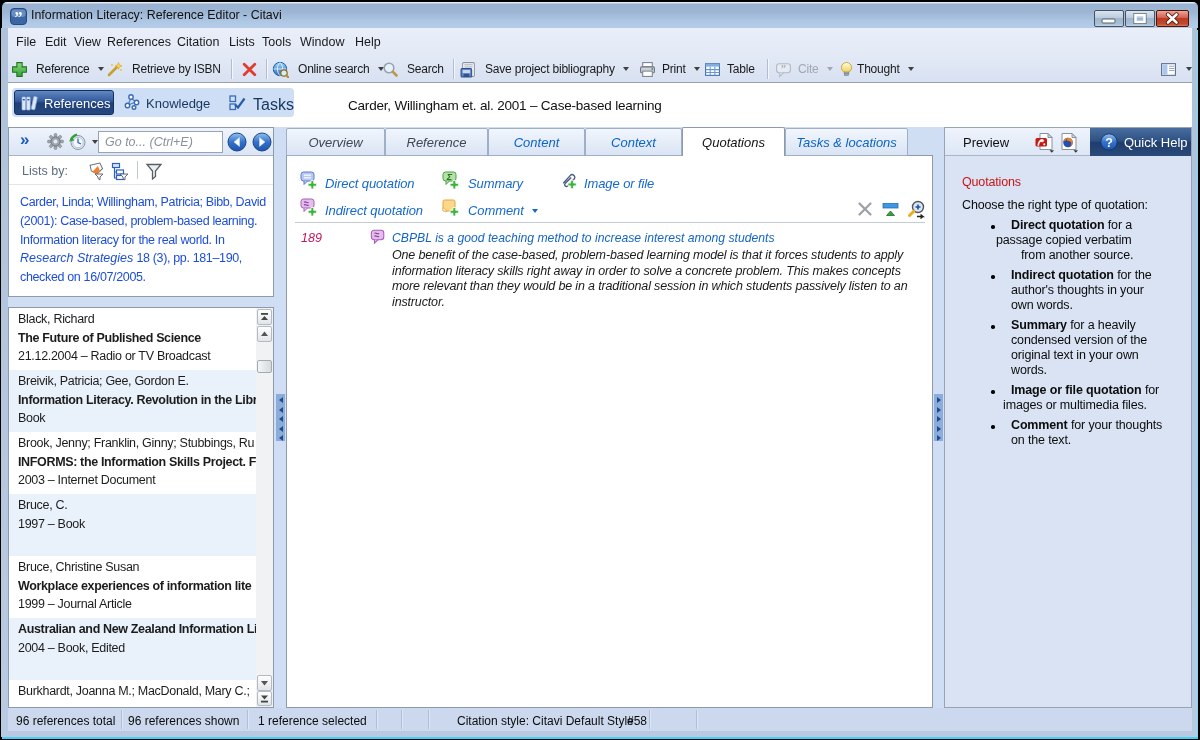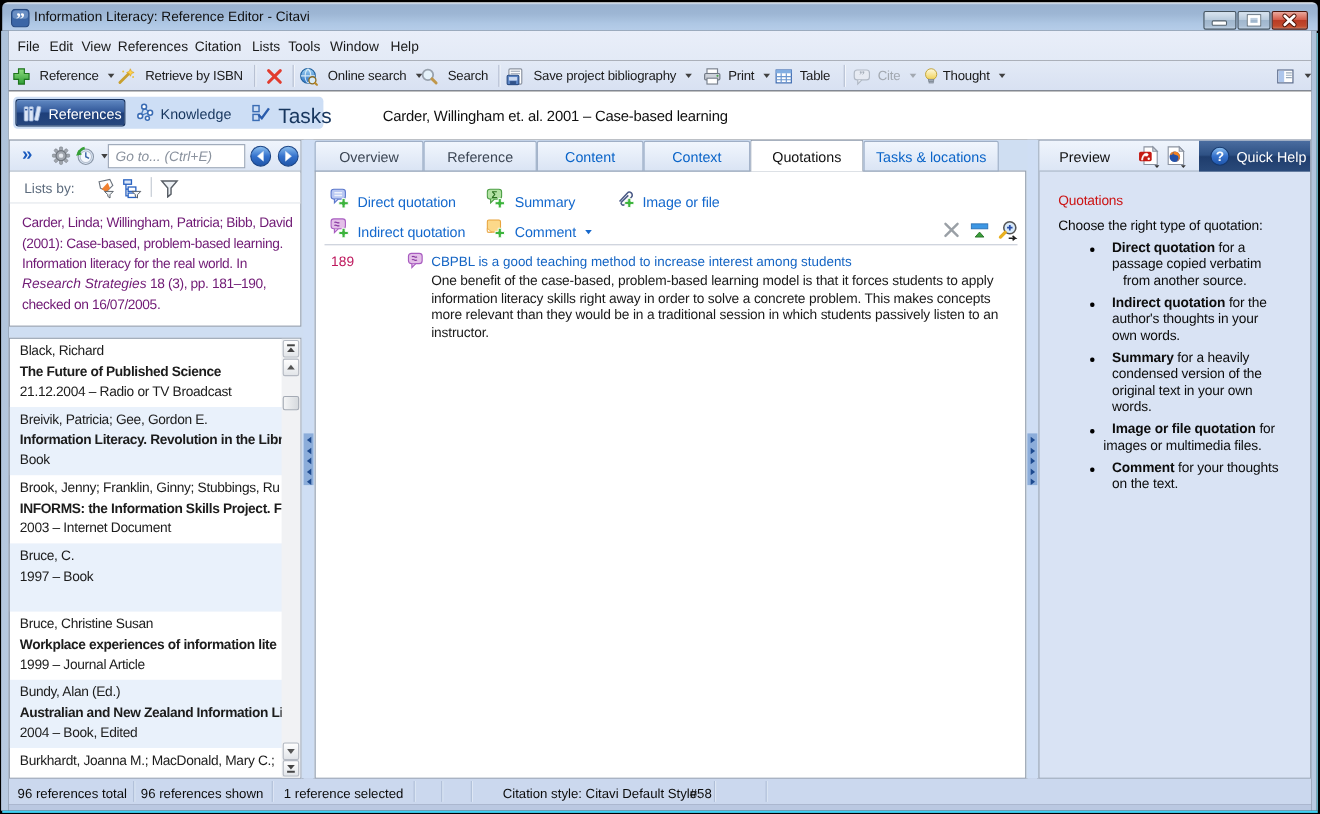--- a/index.html
+++ b/index.html
@@ -37,35 +37,35 @@
      color:#fff; font-size:13px; }
   #btitle { position:absolute; left:340px; top:15px; font-size:13.5px; letter-spacing:-0.2px; color:#101010; }
   #main { position:absolute; left:8px; top:127px; width:1184px; height:581px; background:#cfdef2; }
   .panelbox { position:absolute; background:#fff; border:1px solid #8e9aab; }
   #lefttop { left:0; top:0; width:266px; height:170px; }
   #lheader { position:absolute; left:0; top:0; width:264px; height:28px; background:linear-gradient(#eff4fc,#dbe5f5); border-bottom:1px solid #aab6c6;}
   #goto { position:absolute; left:89px; top:3px; width:125px; height:22px; background:#fff; border:1px solid #98a4b6;
       font-style:italic; color:#8a929e; font-size:12.5px; padding:3px 0 0 6px;}
   #selrow { position:absolute; left:0; top:29px; width:264px; height:28px; background:#fff; border-bottom:1px solid #e2e6ec;}
   #selrow .lbl { position:absolute; left:13px; top:7px; color:#5d6c7e; font-size:12.5px; }
-  #citation { position:absolute; left:11px; top:65px; width:250px; color:#701a75; font-size:12.5px; line-height:18.8px; letter-spacing:-0.35px; white-space:nowrap;}
+  #citation { position:absolute; left:11px; top:65px; width:250px; color:#1d4ed8; font-size:12.5px; line-height:18.8px; letter-spacing:-0.35px; white-space:nowrap;}
   #leftlist { left:0; top:180px; width:266px; height:401px; }
   .lrow { position:absolute; left:0; width:248px; height:62px; padding:2px 0 0 9px; overflow:hidden; white-space:nowrap; }
   .lrow div { font-size:12.5px; line-height:18.5px; color:#1c1c1c; letter-spacing:-0.3px;}
   .lrow .t { font-weight:bold; letter-spacing:-0.35px;}
   .alt { background:#e9f1fb; }
   #lscroll { position:absolute; right:0; top:0; width:17px; height:399px; background:#f1f2f4; }
   .sbtn { position:absolute; left:1px; width:15px; height:16px; background:linear-gradient(#fefefe,#e2e5e9); border:1px solid #b4b9c2; border-radius:2px; }
   #lthumb { position:absolute; left:1px; top:52px; width:15px; height:13px; background:linear-gradient(90deg,#f4f5f6,#d6dade); border:1px solid #a4aab4; border-radius:2px;}
   .splitter { position:absolute; top:0; width:9px; height:581px; background:#cfdef4; }
   .handle { position:absolute; left:0; width:9px; height:47px; background:#8cadda; }
   .handle i { display:block; width:0; height:0; margin:3.4px auto 0 auto; }
   .tri-l { border-top:3.3px solid transparent; border-bottom:3.3px solid transparent; border-right:4.4px solid #1d4a8f; }
   .tri-r { border-top:3.3px solid transparent; border-bottom:3.3px solid transparent; border-left:4.4px solid #1d4a8f; }
-  #midpanel { position:absolute; left:278px; top:0; width:647px; height:581px; }
+  #midpanel { position:absolute; left:278px; top:0; width:647px; height:581px;font-style:italic; }
   #midbox { position:absolute; left:0; top:28px; width:647px; height:553px; background:#fff; border:1px solid #8e9aab; }
   .tab { position:absolute; top:1px; height:28px; background:linear-gradient(#f1f6fd,#dae4f4); border:1px solid #9fafc6; border-radius:2px 2px 0 0; font-size:13px; text-align:center; }
   .tab.active { background:#fff; border-color:#8e9aab; border-bottom:0; height:29px; z-index:3; top:0;}
   .tab span { display:block; margin-top:6px; }
   .tab.active span { margin-top:7px; }
   .qlink { position:absolute; font-size:13px; color:#1569cd; white-space:nowrap; letter-spacing:-0.1px;}
   #qtbline { position:absolute; left:9px; top:95px; width:630px; height:1px; background:#c5cbd6; }
   #qnum { position:absolute; left:15px; top:104px; font-size:12.5px; color:#be185d; }
   #qtitle { position:absolute; left:106px; top:104px; font-size:12.2px; color:#1565c4; letter-spacing:0px;}
   #qbody { position:absolute; left:106px; top:121px; width:524px; font-size:12.5px; line-height:15.6px; color:#1a1a1a; letter-spacing:-0.15px;}
@@ -249,21 +249,21 @@
         </svg>
       </span>
     <span class="ab" style="left:134px;top:8px;color:#17365e;font-size:13px">Knowledge</span>
     <span class="ab" style="left:216px;top:5px">
         <svg width="18" height="18" viewBox="0 0 18 18">
           <rect x="2" y="3" width="5.5" height="5.5" fill="none" stroke="#3a6cb4" stroke-width="1.3"></rect>
           <rect x="2" y="11" width="5.5" height="5.5" fill="none" stroke="#3a6cb4" stroke-width="1.3"></rect>
           <path d="M7 11.5 L10 14.5 L16.5 5.5" fill="none" stroke="#2a5cac" stroke-width="2.2"></path>
         </svg>
       </span>
-    <span class="ab" style="left:241px;top:8px;color:#17365e;font-size:19px">Tasks</span>
+    <span class="ab" style="left:241px;top:8px;color:#17365e;font-size:16px">Tasks</span>
   </div>
   <div id="btitle">Carder, Willingham et. al. 2001 – Case-based learning</div>
 </div>
 <div id="main">
   <div class="panelbox" id="lefttop">
     <div id="lheader">
       <span class="ab" style="left:11px;top:2px;color:#1b5bbe;font-weight:bold;font-size:17px;">»</span>
       <svg class="ab" style="left:38px;top:5px" width="17" height="17" viewBox="0 0 17 17">
           <g fill="#a0a6ae" stroke="#787e86" stroke-width="0.5">
             <rect x="7.1" y="0.5" width="2.8" height="16" rx="1"></rect>
@@ -334,21 +334,20 @@
     <div class="lrow alt" style="top:186px">
       <div>Bruce, C.</div>
       <div>1997 – Book</div>
     </div>
     <div class="lrow" style="top:248px">
       <div>Bruce, Christine Susan</div>
       <div class="t">Workplace experiences of information lite</div>
       <div>1999 – Journal Article</div>
     </div>
     <div class="lrow alt" style="top:310px">
-      <div>Bundy, Alan (Ed.)</div>
       <div class="t">Australian and New Zealand Information Li</div>
       <div>2004 – Book, Edited</div>
     </div>
     <div class="lrow" style="top:372px">
       <div>Burkhardt, Joanna M.; MacDonald, Mary C.;</div>
     </div>
     <div id="lscroll">
       <div class="sbtn" style="top:1px">
           <svg width="13" height="14">
             <rect x="3" y="3" width="7" height="1.8" fill="#444"></rect>
@@ -493,21 +492,21 @@
           </svg>
         <span class="ab" style="left:34px;top:7px">Quick Help</span>
       </div>
     </div>
     <div id="helpbody">
       <div class="hl">Quotations</div>
       <div style="height:8px"></div>
       <div>Choose the right type of quotation:</div>
       <div style="height:5px"></div>
       <div style="margin-left:49px"><b>Direct quotation</b> for a</div>
-      <div style="margin-left:49px">passage copied verbatim</div>
+      <div style="margin-left:34px">passage copied verbatim</div>
       <div style="margin-left:59px">from another source.</div>
       <div style="height:5px"></div>
       <div style="margin-left:49px"><b>Indirect quotation</b> for the</div>
       <div style="margin-left:49px">author's thoughts in your</div>
       <div style="margin-left:49px">own words.</div>
       <div style="height:5px"></div>
       <div style="margin-left:49px"><b>Summary</b> for a heavily</div>
       <div style="margin-left:49px">condensed version of the</div>
       <div style="margin-left:49px">original text in your own</div>
       <div style="margin-left:49px">words.</div>

